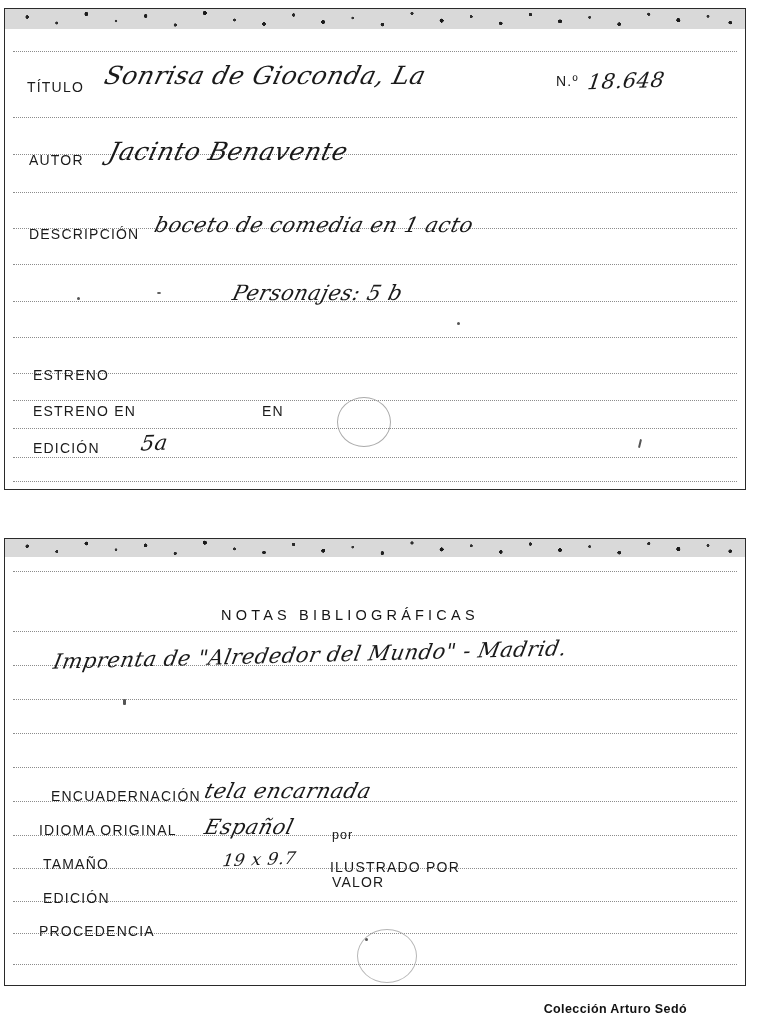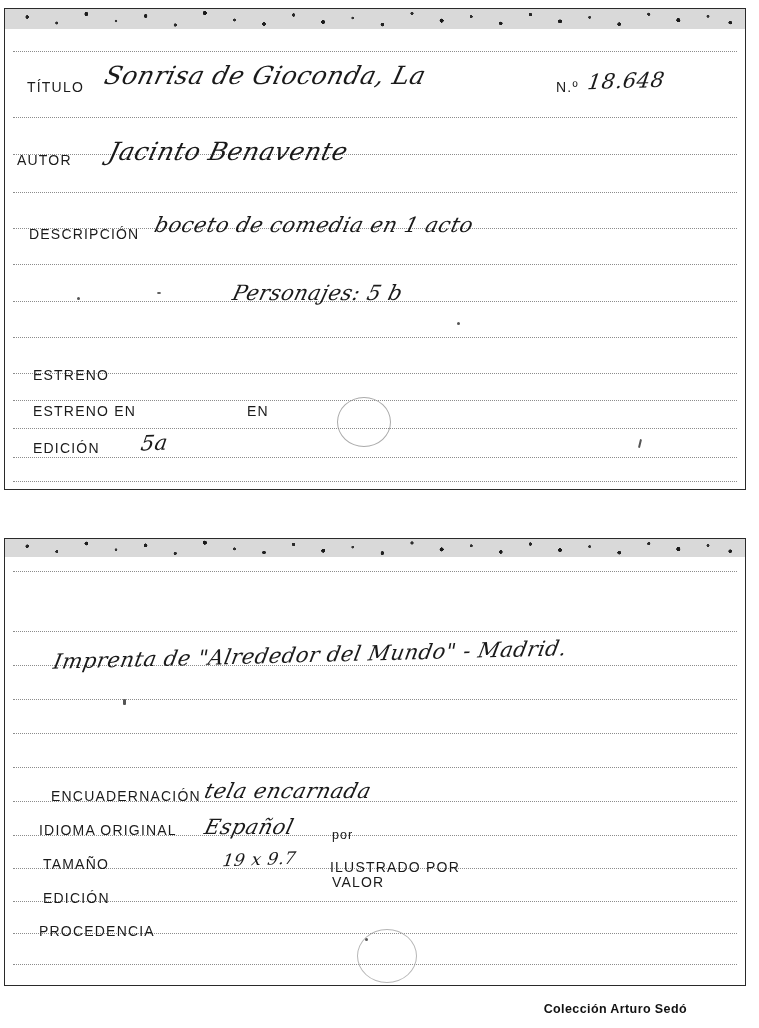--- a/index.html
+++ b/index.html
@@ -164,35 +164,35 @@
     <div class="rule" style="top:328px;"></div>
     <div class="rule" style="top:364px;"></div>
     <div class="rule" style="top:391px;"></div>
     <div class="rule" style="top:419px;"></div>
     <div class="rule" style="top:448px;"></div>
     <div class="rule" style="top:472px;"></div>
   </div>
 
   <div class="label" style="left:22px; top:70px;">TÍTULO</div>
   <div class="hand h1 slant" style="left:100px; top:52px;">Sonrisa de Gioconda, La</div>
-  <div class="label" style="left:551px; top:70px;">N.º</div>
+  <div class="label" style="left:551px; top:64px;">N.º</div>
   <div class="hand h2 slant2" style="left:583px; top:60px;">18.648</div>
 
-  <div class="label" style="left:12px; top:143px;text-align:center;">AUTOR</div>
+  <div class="label" style="left:24px; top:143px;text-align:center;">AUTOR</div>
   <div class="hand h1 slant" style="left:104px; top:128px;">Jacinto Benavente</div>
 
   <div class="label" style="left:24px; top:217px;">DESCRIPCIÓN</div>
   <div class="hand h2 slant" style="left:150px; top:204px;">boceto de comedia en 1 acto</div>
 
   <div class="hand h2 slant" style="left:228px; top:272px;">Personajes: 5 b</div>
 
   <div class="label" style="left:28px; top:358px;">ESTRENO</div>
 
   <div class="label" style="left:28px; top:394px;">ESTRENO EN</div>
-  <div class="label" style="left:242px; top:394px;text-align:center;">EN</div>
+  <div class="label" style="left:257px; top:394px;text-align:center;">EN</div>
 
   <div class="label" style="left:28px; top:431px;">EDICIÓN</div>
   <div class="hand h2 slant2" style="left:136px; top:422px;">5a</div>
 
   <div class="blob" style="left:332px; top:388px; width:52px; height:48px; border-color:#8e8e8e;"></div>
   <div class="speck" style="left:72px; top:288px; width:3px; height:3px;"></div>
   <div class="speck" style="left:152px; top:283px; width:4px; height:2px;"></div>
   <div class="speck" style="left:452px; top:313px; width:3px; height:3px;"></div>
   <div class="speck" style="left:634px; top:430px; width:2px; height:9px; border-radius:1px; transform:rotate(14deg);"></div>
 </div>
@@ -209,20 +209,21 @@
     <div class="rule" style="top:194px;"></div>
     <div class="rule" style="top:228px;"></div>
     <div class="rule" style="top:262px;"></div>
     <div class="rule" style="top:296px;"></div>
     <div class="rule" style="top:329px;"></div>
     <div class="rule" style="top:362px;"></div>
     <div class="rule" style="top:394px;"></div>
     <div class="rule" style="top:425px;"></div>
   </div>
 
+  <div class="section-title" style="left:216px; top:68px;">NOTAS  BIBLIOGRÁFICAS</div>
 
   <div class="hand h2 slant3" style="left:50px; top:104px;">Imprenta de "Alrededor del Mundo" - Madrid.</div>
 
   <div class="label" style="left:46px; top:249px;">ENCUADERNACIÓN</div>
   <div class="hand h2 slant" style="left:200px; top:240px;">tela encarnada</div>
 
   <div class="label" style="left:34px; top:283px;">IDIOMA ORIGINAL</div>
   <div class="hand h2 slant" style="left:200px; top:276px;">Español</div>
   <div class="label small" style="left:327px; top:289px;">por</div>
 

